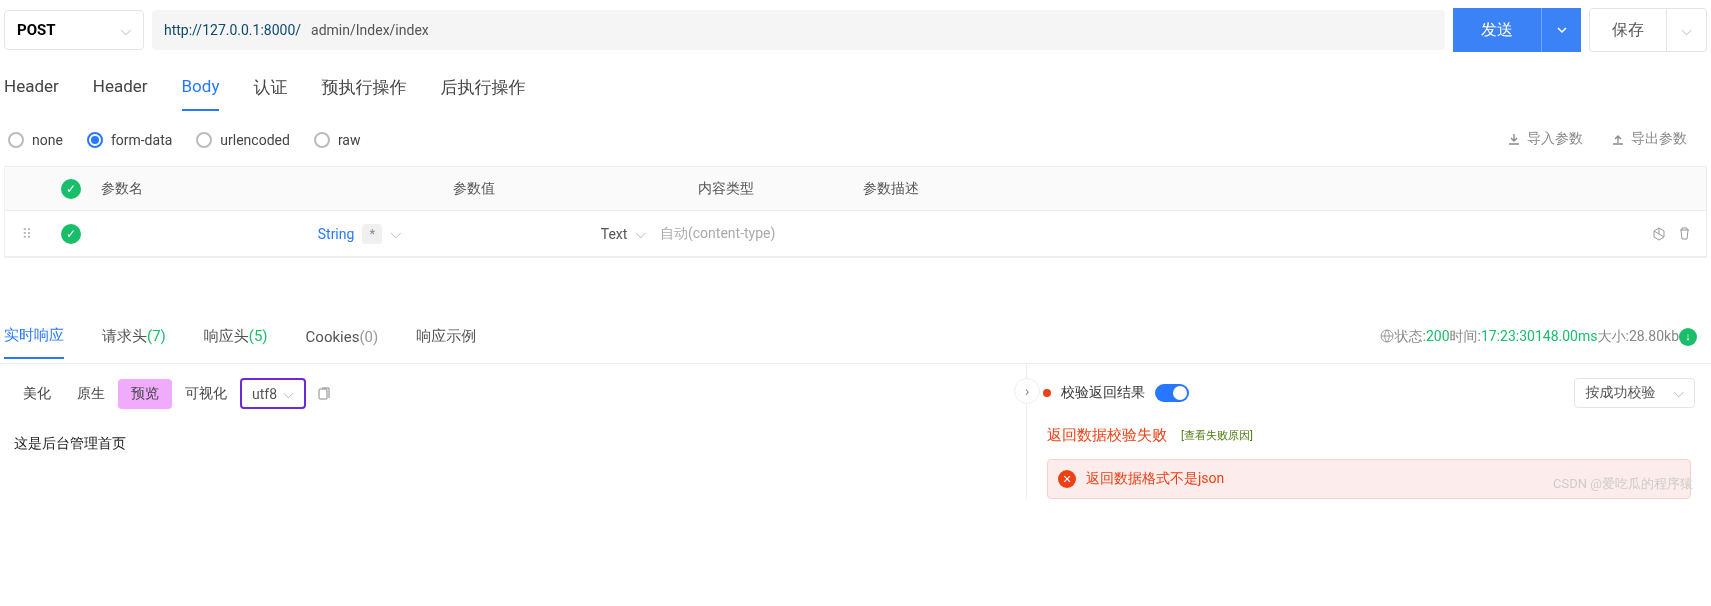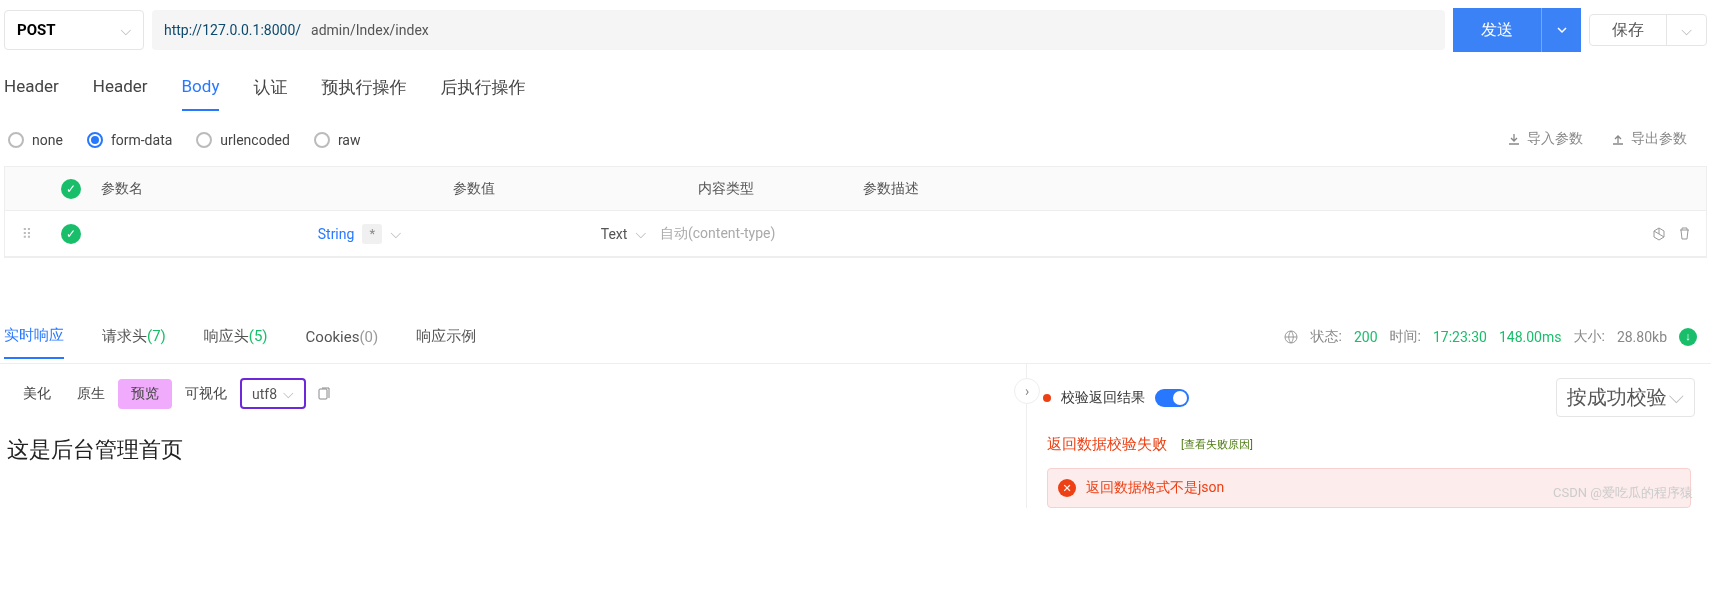--- a/index.html
+++ b/index.html
@@ -8,21 +8,21 @@
 .topbar{display:flex;gap:8px;padding:8px 4px;align-items:center}
 .method-select{display:flex;align-items:center;justify-content:space-between;width:140px;height:40px;border:1px solid #e5e5e5;border-radius:4px;padding:0 12px;background:#fff}
 .method-text{color:#000000;font-weight:700;font-size:15px}
 .chevron{color:#bbb}
 .url-bar{flex:1;display:flex;align-items:center;height:40px;background:#f5f5f5;border-radius:4px;padding:0 12px}
 .url-prefix{color:#0c4a6e;margin-right:10px}
 .url-path{color:#555}
 .btn-send{display:flex;align-items:center;background:#3b82f6;color:#fff;border-radius:0;height:44px;overflow:hidden}
 .btn-send-main{padding:0 28px;font-size:16px;height:100%;display:flex;align-items:center}
 .btn-send-drop{width:40px;display:flex;align-items:center;justify-content:center;border-left:1px solid rgba(255,255,255,.3);height:100%}
-.btn-save{display:flex;align-items:center;border:1px solid #e5e5e5;border-radius:4px;height:32px}
+.btn-save{display:flex;align-items:center;border:1px solid #e5e5e5;border-radius:4px;height:44px}
 .btn-save-main{padding:0 22px;font-size:16px;color:#555;height:100%;display:flex;align-items:center}
 .btn-save-drop{width:40px;display:flex;align-items:center;justify-content:center;border-left:1px solid #e5e5e5;height:100%;color:#bbb}
 .tabs{display:flex;gap:34px;padding:0 4px;border-bottom:1px solid transparent;margin-top:6px}
 .tab{padding:10px 0 12px;color:#444;cursor:pointer;font-size:17px}
 .tab.active{color:#2878FF;border-bottom:2px solid #2878FF}
 .body-type-row{display:flex;align-items:flex-end;padding:18px 8px;justify-content:space-between}
 .radios{display:flex;gap:24px;align-items:center}
 .radio{display:flex;align-items:center;gap:8px;color:#444}
 .radio-circle{width:16px;height:16px;border:2px solid #bbb;border-radius:50%}
 .radio-circle.sel{border-color:#2878FF;position:relative}
@@ -45,39 +45,39 @@
 .td-value{width:245px;display:flex;align-items:center;justify-content:flex-end;gap:8px;color:#555;padding-right:8px}
 .td-ctype{width:165px;color:#aaa;padding-left:6px}
 .td-desc{flex:1}
 .td-actions{width:70px;display:flex;gap:10px;color:#999;align-items:center;justify-content:center}
 .response-tabs{display:flex;align-items:center;margin-top:56px;padding:0 4px;justify-content:space-between}
 .resp-tabs-left{display:flex;gap:38px;align-items:center}
 .resp-tab{padding:12px 0;color:#555;font-size:15px}
 .resp-tab.active{color:#2878FF;border-bottom:2px solid #2878FF}
 .count{color:#19be6b}
 .gray-count{color:#999}
-.resp-meta{display:flex;align-items:center;gap:12px;color:#888;font-size:14px;padding-right:10px}
+.resp-meta{display:flex;align-items:flex-start;color:#888;font-size:14px;padding-right:10px}
 .green{color:#19be6b}
 .dl-circle{width:18px;height:18px;border-radius:50%;background:#19be6b;display:flex;align-items:center;justify-content:center;color:#fff;font-size:11px}
 .resp-sub{display:flex;margin-top:4px}
 .resp-left{flex:1;border-top:1px solid #eee}
 .resp-right{width:685px;border-top:1px solid #eee;border-left:1px solid #eee;position:relative}
 .sub-tabs{display:flex;align-items:center;padding:14px 10px}
 .sub-tab{padding:6px 13px;border-radius:4px;color:#444;font-size:14px}
 .sub-tab.active{background:#f0abfc}
 .enc-sel{border:2px solid #6d28d9;border-radius:4px;padding:5px 10px;display:flex;align-items:center;gap:6px;color:#555;font-size:14px}
 .copy-icon{color:#888;margin-left:10px}
-.resp-body-text{padding:12px 7px;font-size:22px;color:#222}
+.resp-body-text{padding:12px 14px;font-size:14px;color:#222}
 .expand-btn{position:absolute;left:-13px;top:14px;width:26px;height:26px;border:1px solid #eee;border-radius:50%;background:#fff;display:flex;align-items:center;justify-content:center;color:#888}
 .validate-row{display:flex;align-items:center;padding:14px 16px;gap:10px;justify-content:space-between}
 .validate-left{display:flex;align-items:center;gap:10px}
 .red-dot{width:8px;height:8px;border-radius:50%;background:#ed4014}
 .toggle{width:34px;height:18px;border-radius:10px;background:#2878FF;position:relative}
 .toggle::after{content:"";position:absolute;width:14px;height:14px;border-radius:50%;background:#fff;right:2px;top:2px}
-.success-sel{border:1px solid #e5e5e5;border-radius:4px;padding:5px 10px;display:flex;align-items:flex-start;gap:2px;color:#555;font-size:20px}
+.success-sel{border:1px solid #e5e5e5;border-radius:4px;padding:5px 10px;display:flex;align-items:flex-start;gap:18px;color:#555;font-size:14px}
 .err-line{display:flex;align-items:center;gap:14px;padding:4px 20px}
 .err-title{color:#ed4014;font-size:15px}
 .err-link{color:#4d7c0f;font-size:11px}
 .err-box{margin:10px 20px 0;background:#fdecec;border:1px solid #f8d0d0;border-radius:4px;padding:10px;display:flex;align-items:center;gap:10px}
 .err-icon{width:18px;height:18px;border-radius:50%;background:#ed4014;display:flex;align-items:center;justify-content:center;color:#fff;font-size:11px}
 .err-msg{color:#ed4014;font-size:14px}
 .watermark{position:absolute;right:18px;bottom:6px;color:#ccc;font-size:13px}
 svg{display:block}
 </style>
 </head>

